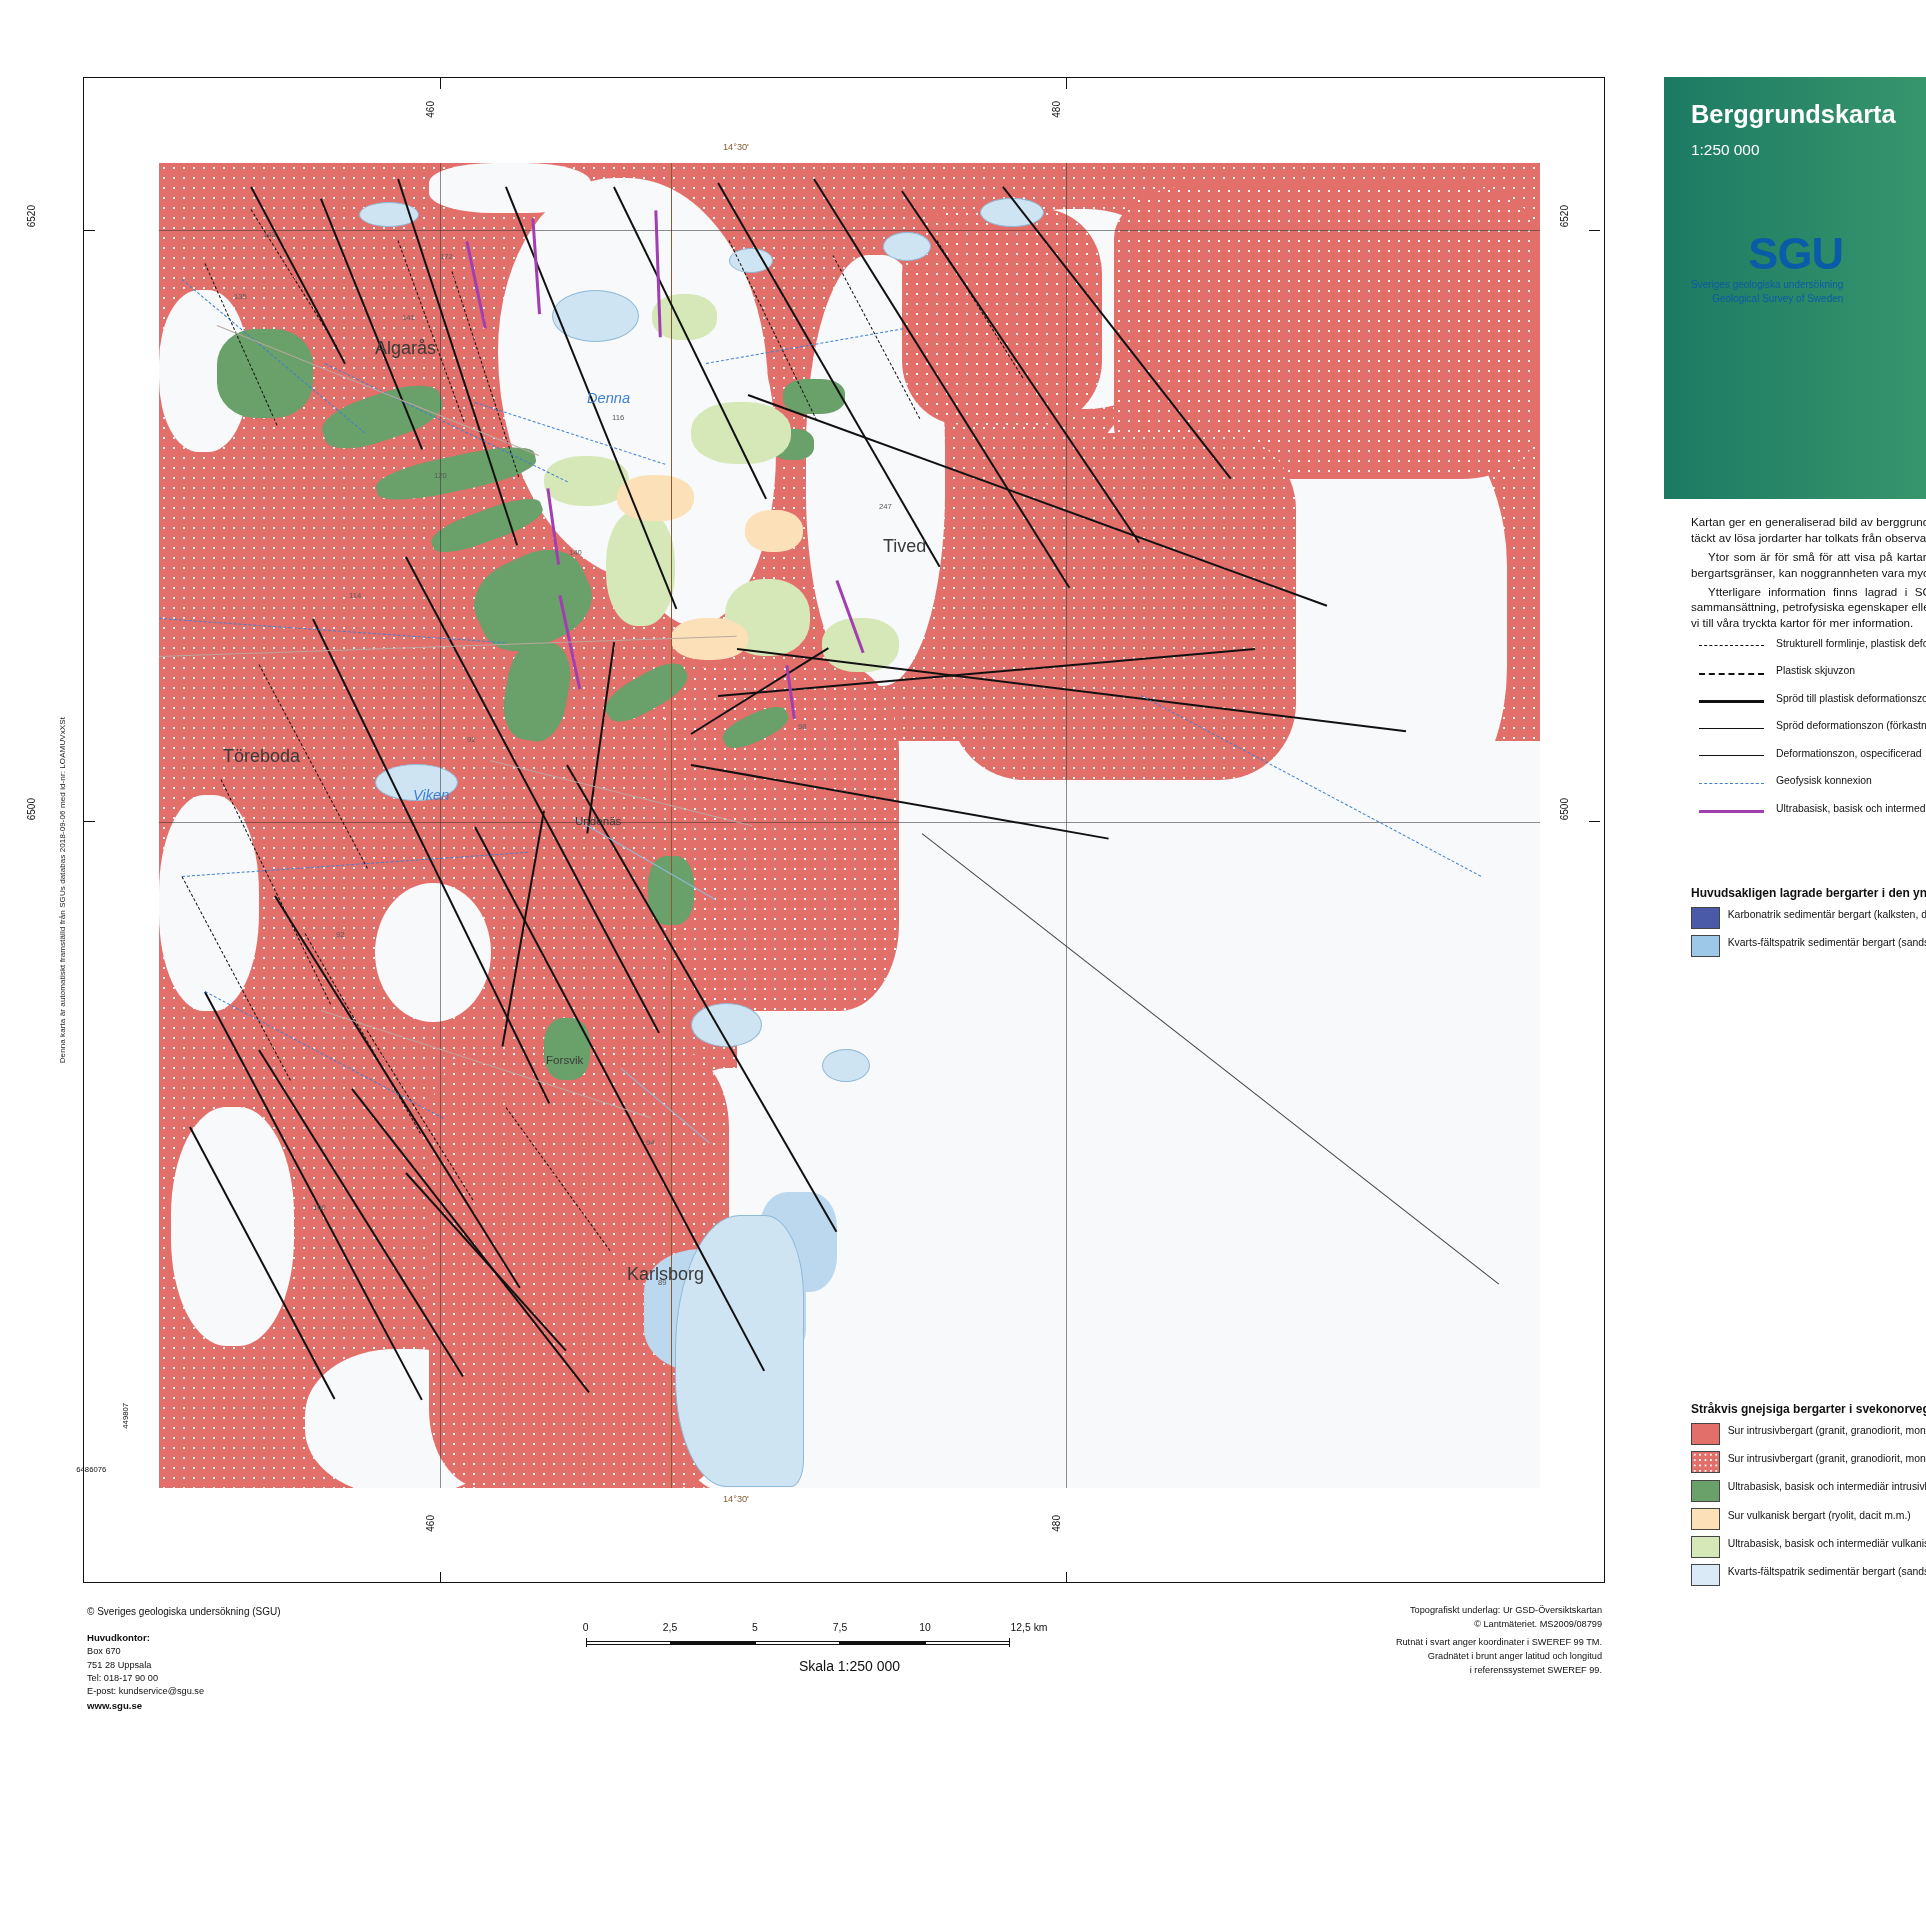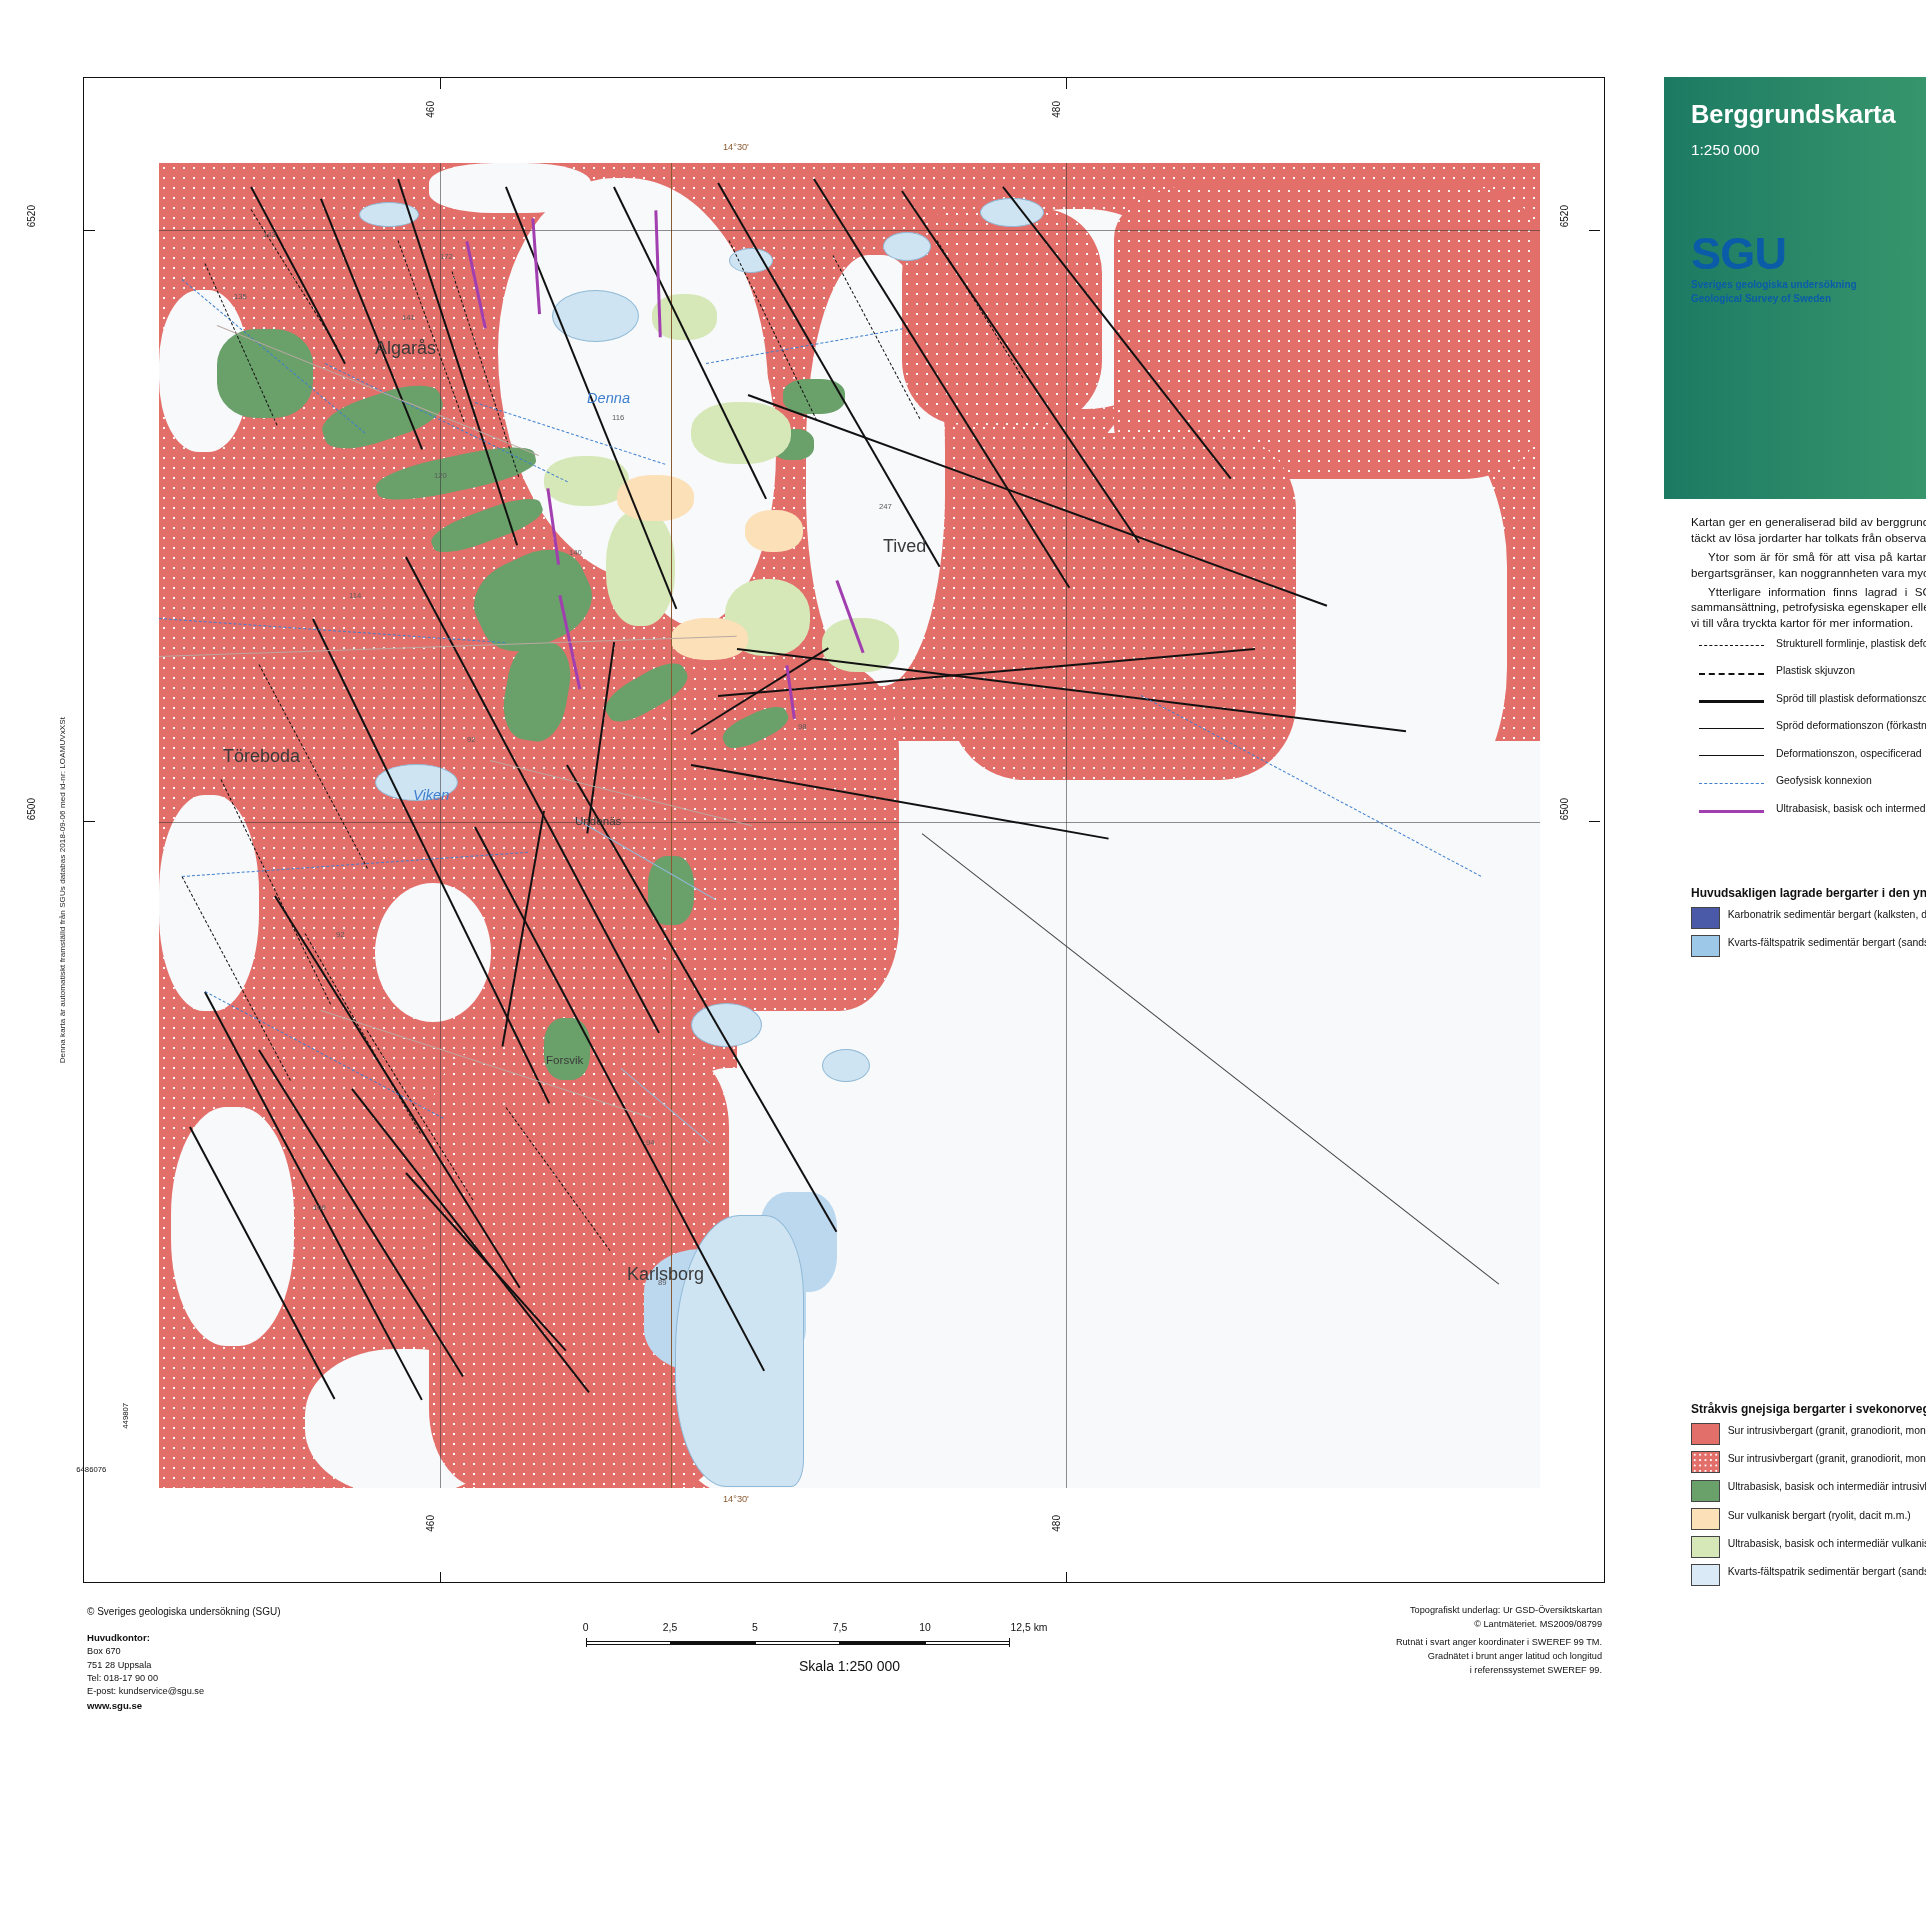--- a/index.html
+++ b/index.html
@@ -57,23 +57,23 @@
   .sb-seg.f{background:#111;}
   .sb-tick{position:absolute;top:0.8px;width:0.8px;height:8.5px;background:#111;}
   .skala{margin-top:10px;text-align:center;font-size:14px;color:#111;}
   .topo{position:absolute;left:1186px;top:1604px;width:416px;text-align:right;font-size:9.2px;line-height:1.5;color:#111;}
 
   
   .info{position:absolute;left:1664px;top:77px;width:955px;}
   .hdr{position:relative;height:422px;background:linear-gradient(90deg,#1c7a63 0%,#3f9d6f 35%,#8ec36f 70%,#cfe08b 100%);}
   .hdr h1{margin:0;position:absolute;left:27px;top:23px;font-size:25.4px;color:#fff;font-weight:bold;}
   .hdr .scale{position:absolute;left:27px;top:64px;font-size:15.4px;color:#fff;}
-  .sgu{position:absolute;left:27px;top:154px;}
+  .sgu{position:absolute;left:27px;top:154px;text-align:right;}
   .sgu .big{font-size:45px;font-weight:bold;color:#0a5ca8;letter-spacing:-0.8px;line-height:1;}
-  .sgu .sub{margin-top:2.3px;font-size:10px;font-weight:bold;color:#0a5ca8;line-height:1.35;}
+  .sgu .sub{margin-top:2.3px;font-size:10px;font-weight:normal;color:#0a5ca8;line-height:1.35;}
 
   .body-text{padding:15.4px 27px 0 27px;font-size:11.6px;line-height:1.36;color:#111;text-align:justify;}
   .body-text p{margin:0 0 3.1px 0;text-indent:0;}
   .body-text p.ind{text-indent:17px;}
   .leg-row{display:flex;align-items:flex-start;margin-bottom:8.5px;}
   .leg-sym{width:85px;flex:0 0 85px;height:19px;position:relative;}
   .leg-txt{font-size:10.4px;line-height:1.25;color:#111;padding-top:0.8px;}
   .leg-line{position:absolute;left:7.7px;top:9.2px;width:65px;background:#111;}
   .swatch{width:27px;height:20px;flex:0 0 27px;border:0.6px solid #444;margin-right:7.7px;}
   .sw-row{display:flex;align-items:flex-start;margin-bottom:6.2px;}

